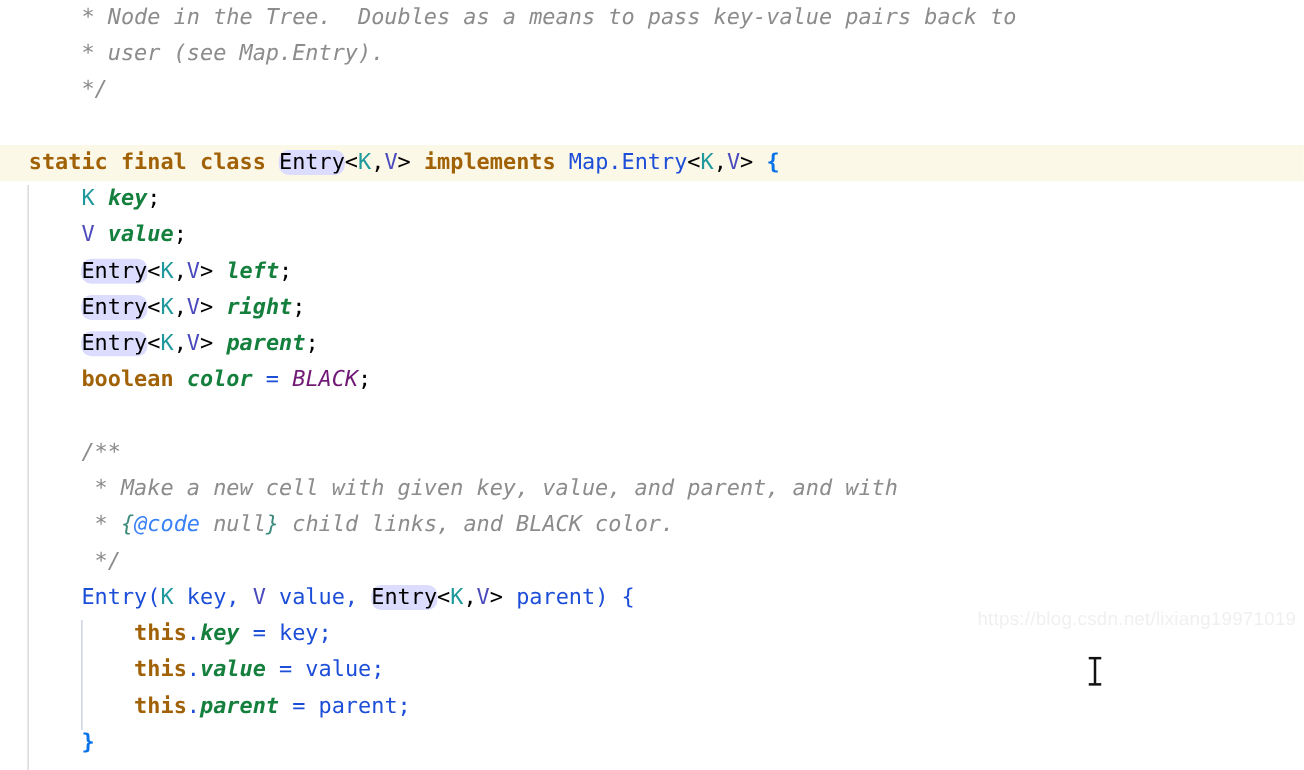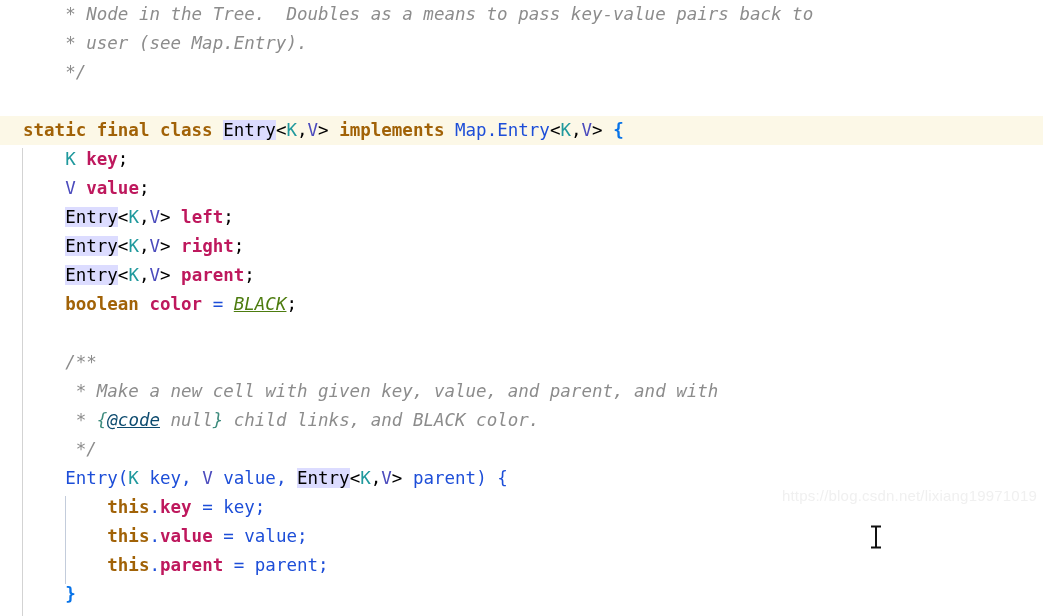--- a/index.html
+++ b/index.html
@@ -45,42 +45,41 @@
     background: #fcf8e7;
     padding-left: 0;
   }
   .line.caret-row .inner {
     padding-left: 23px;
     display: block;
   }
 
   
   .kw      { color: #a16207; font-weight: bold; }
-  .field   { color: #be185d; font-weight: bold; }
+  .field   { color: #15803d; font-weight: bold; font-style: italic; }
   .typaram { color: #20999d; }
   .typaramv{ color: #4b4bbd; }
   .plain   { color: #1d4ed8; }
-  .static-f{ color: #4d7c0f; font-style: italic; text-decoration: underline; }
+  .static-f{ color: #701a75; font-style: italic; }
   .brace-hl{ color: #0873e8; font-weight: bold; }
   .punct   { color: #000000; }
-  .ident-hl{ background: #dcdcff; color: #000000; }
+  .ident-hl{ background: #dcdcff; color: #000000; border-radius: 8px; }
 
   
   .cmt {
     color: #8c8c8c;
     font-style: italic;
   }
   .cmt-tag {
     color: #3d8b7d;
     font-style: italic;
   }
   .cmt-tag-u {
-    color: #0c4a6e;
+    color: #3b82f6;
     font-style: italic;
-    text-decoration: underline;
   }
 
   
   .guide {
     position: absolute;
     width: 1px;
     background: #d3d3d3;
   }
   .guide.inner {
     background: #c3ccdb;

